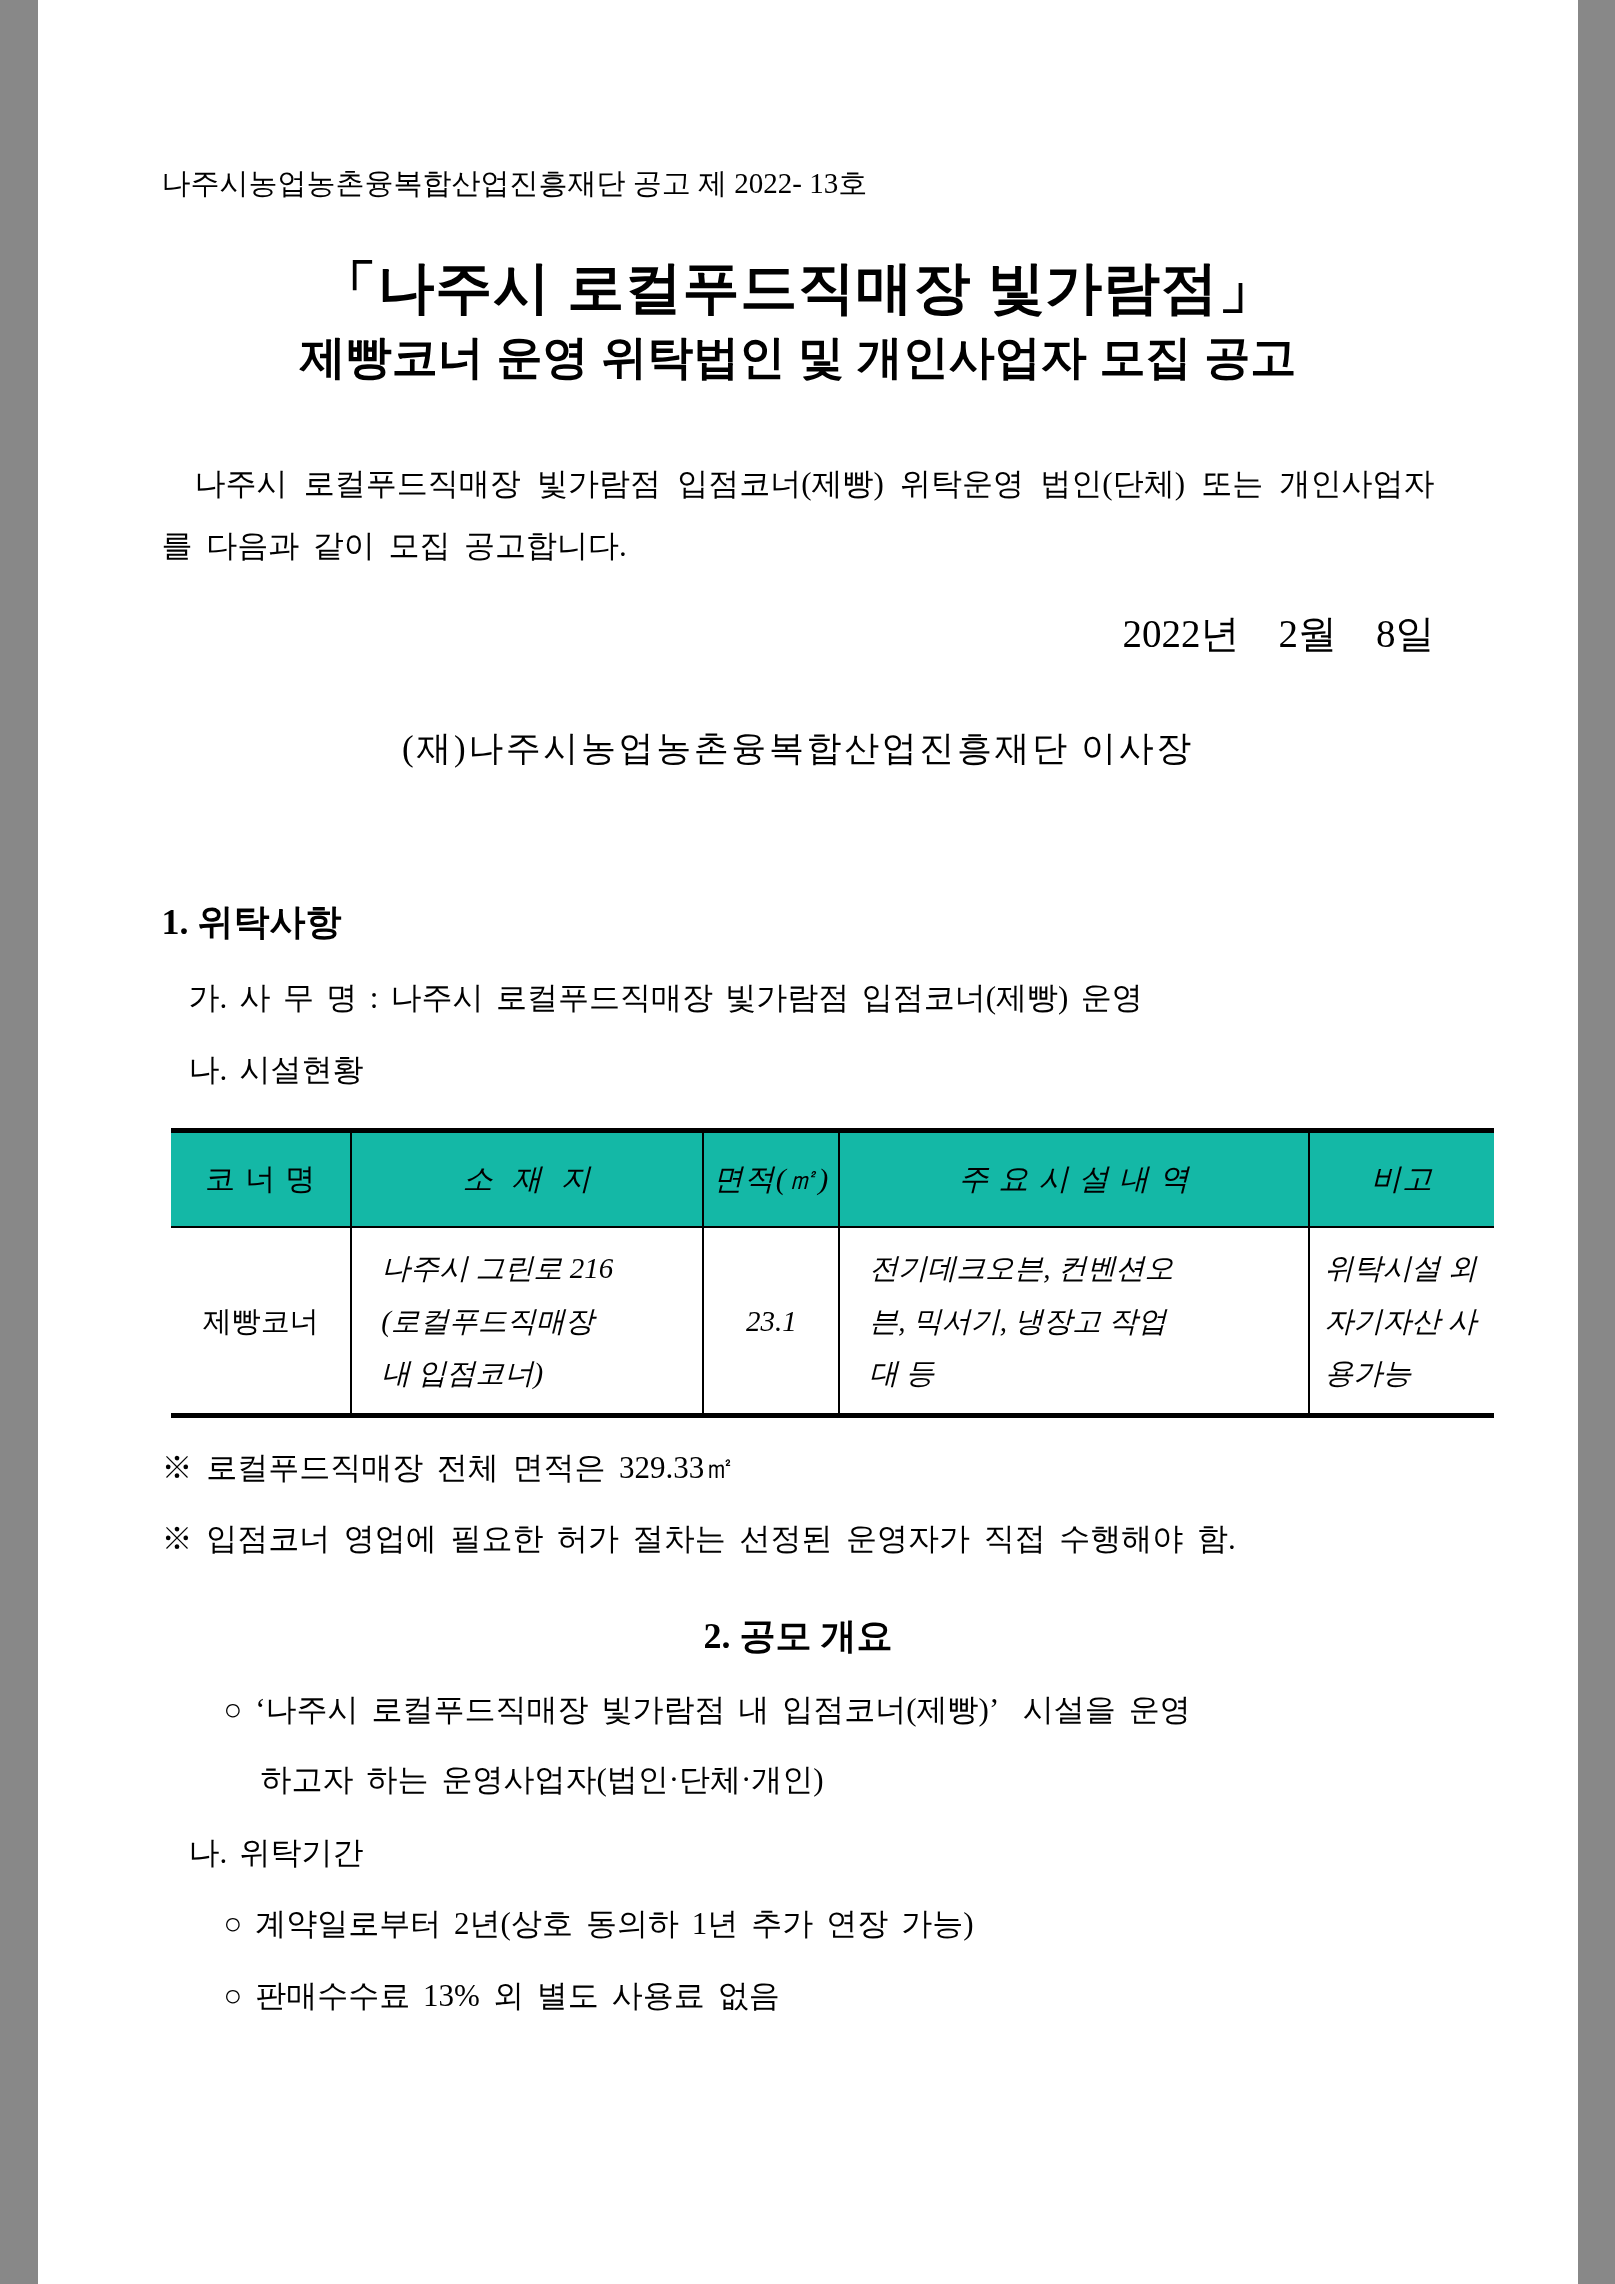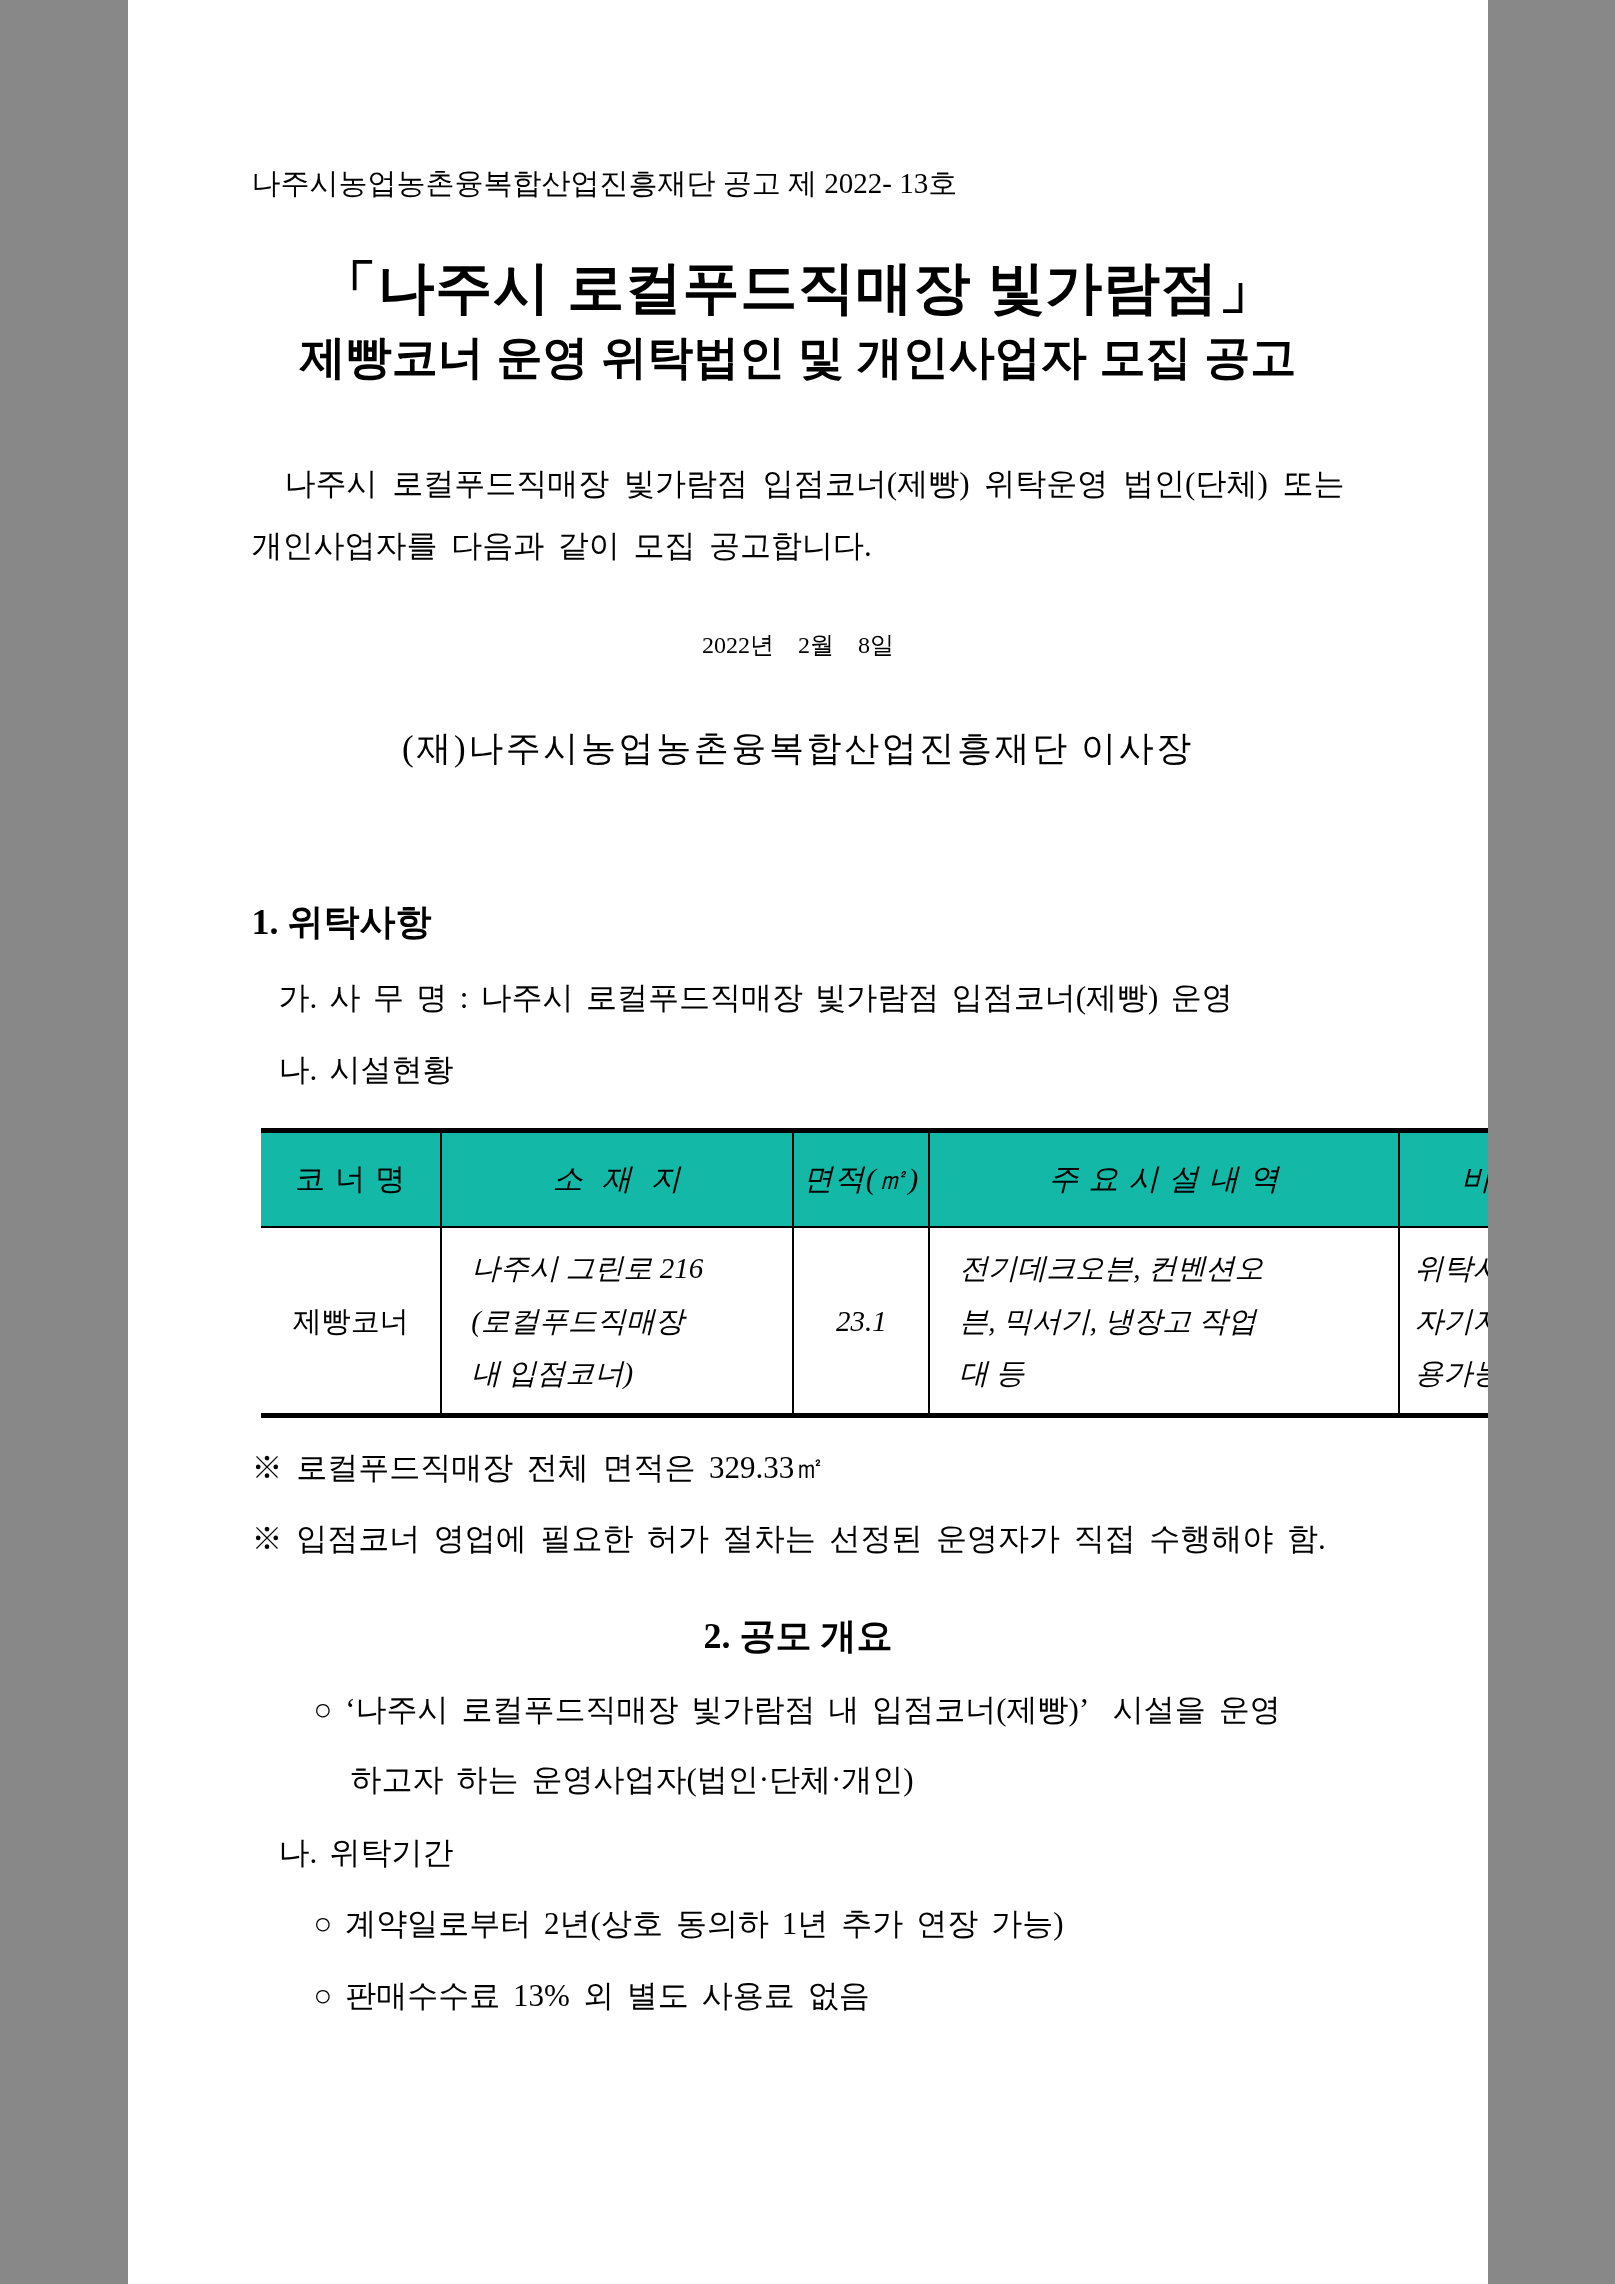--- a/index.html
+++ b/index.html
@@ -1,18 +1,18 @@
 <!DOCTYPE html>
 <html lang="ko" style="font-size:10.4px"><head>
 <meta charset="utf-8">
 <style>
   html, body { margin: 0; padding: 0; background: #888; }
   .page {
     position: relative;
-    width: 1360px;
+    width: 1540px;
     height: 2284px;
     margin: 0 auto;
     background: #ffffff;
     color: #000000;
     font-family: "Liberation Serif", "DejaVu Serif", serif;
     box-sizing: border-box;
     padding: 166px 143px 0 124px;
     overflow: hidden;
   }
   .pre { white-space: pre-wrap; }
@@ -40,23 +40,23 @@
   }
   .intro {
     margin-top: 68px;
     font-size: 31px;
     line-height: 2.0;
     text-align: justify;
     text-indent: 33px;
     word-spacing: 5.9px;
   }
   .date-line {
-    margin-top: 52px;
-    text-align: center;
-    font-size: 24px;
+    margin-top: 30px;
+    text-align: right;
+    font-size: 39px;
     white-space: pre;
   }
   .signer-line {
     margin-top: 64px;
     text-align: center;
     font-size: 35px;
     letter-spacing: 2.6px;
   }
   .sec-heading {
     font-size: 36px;

